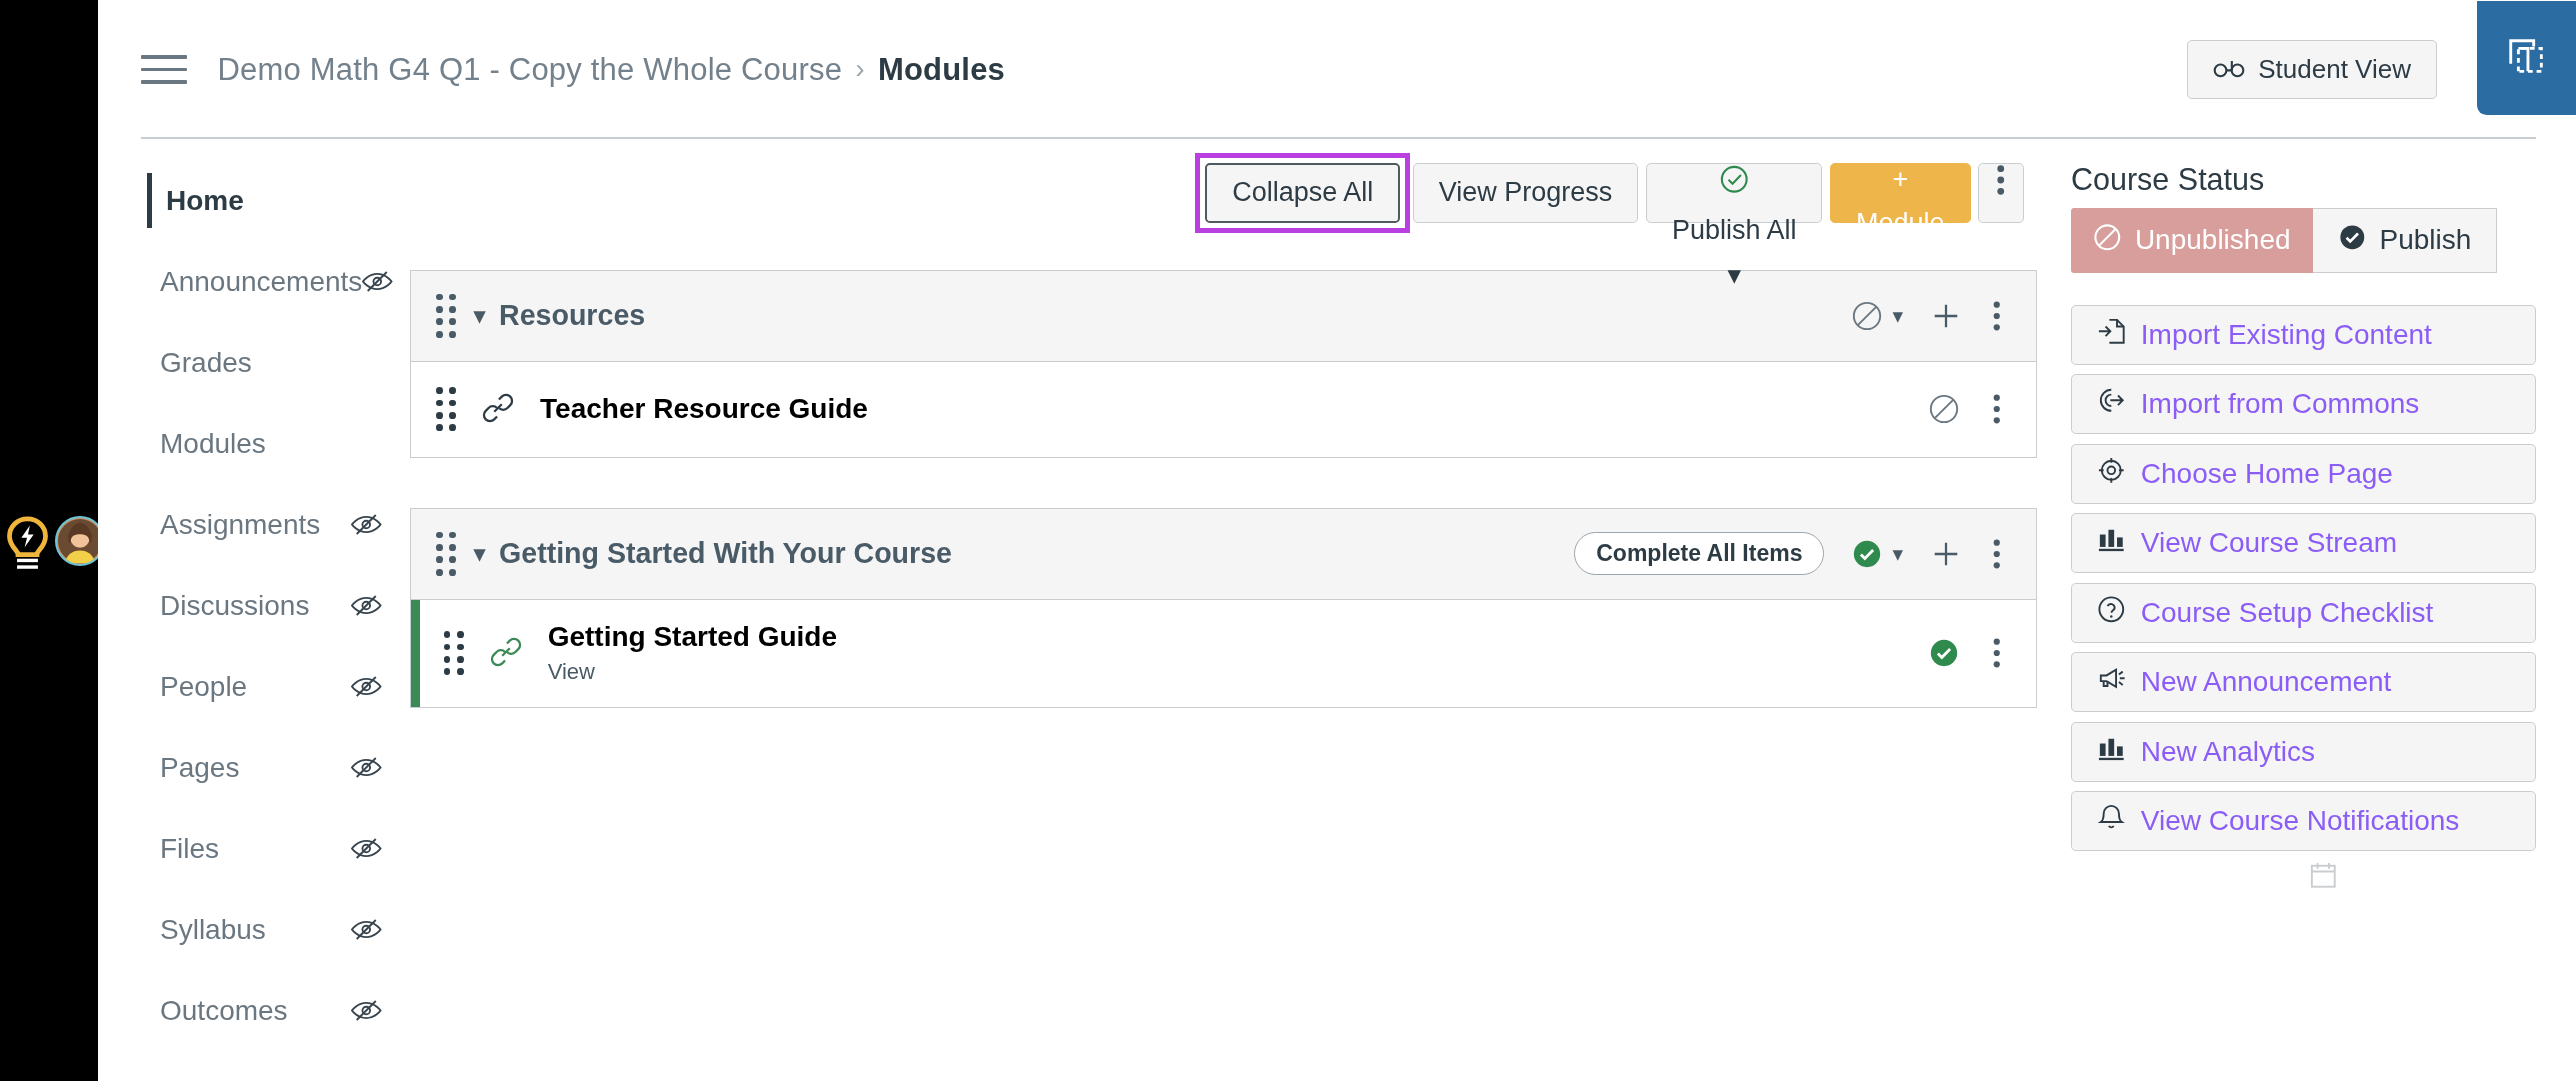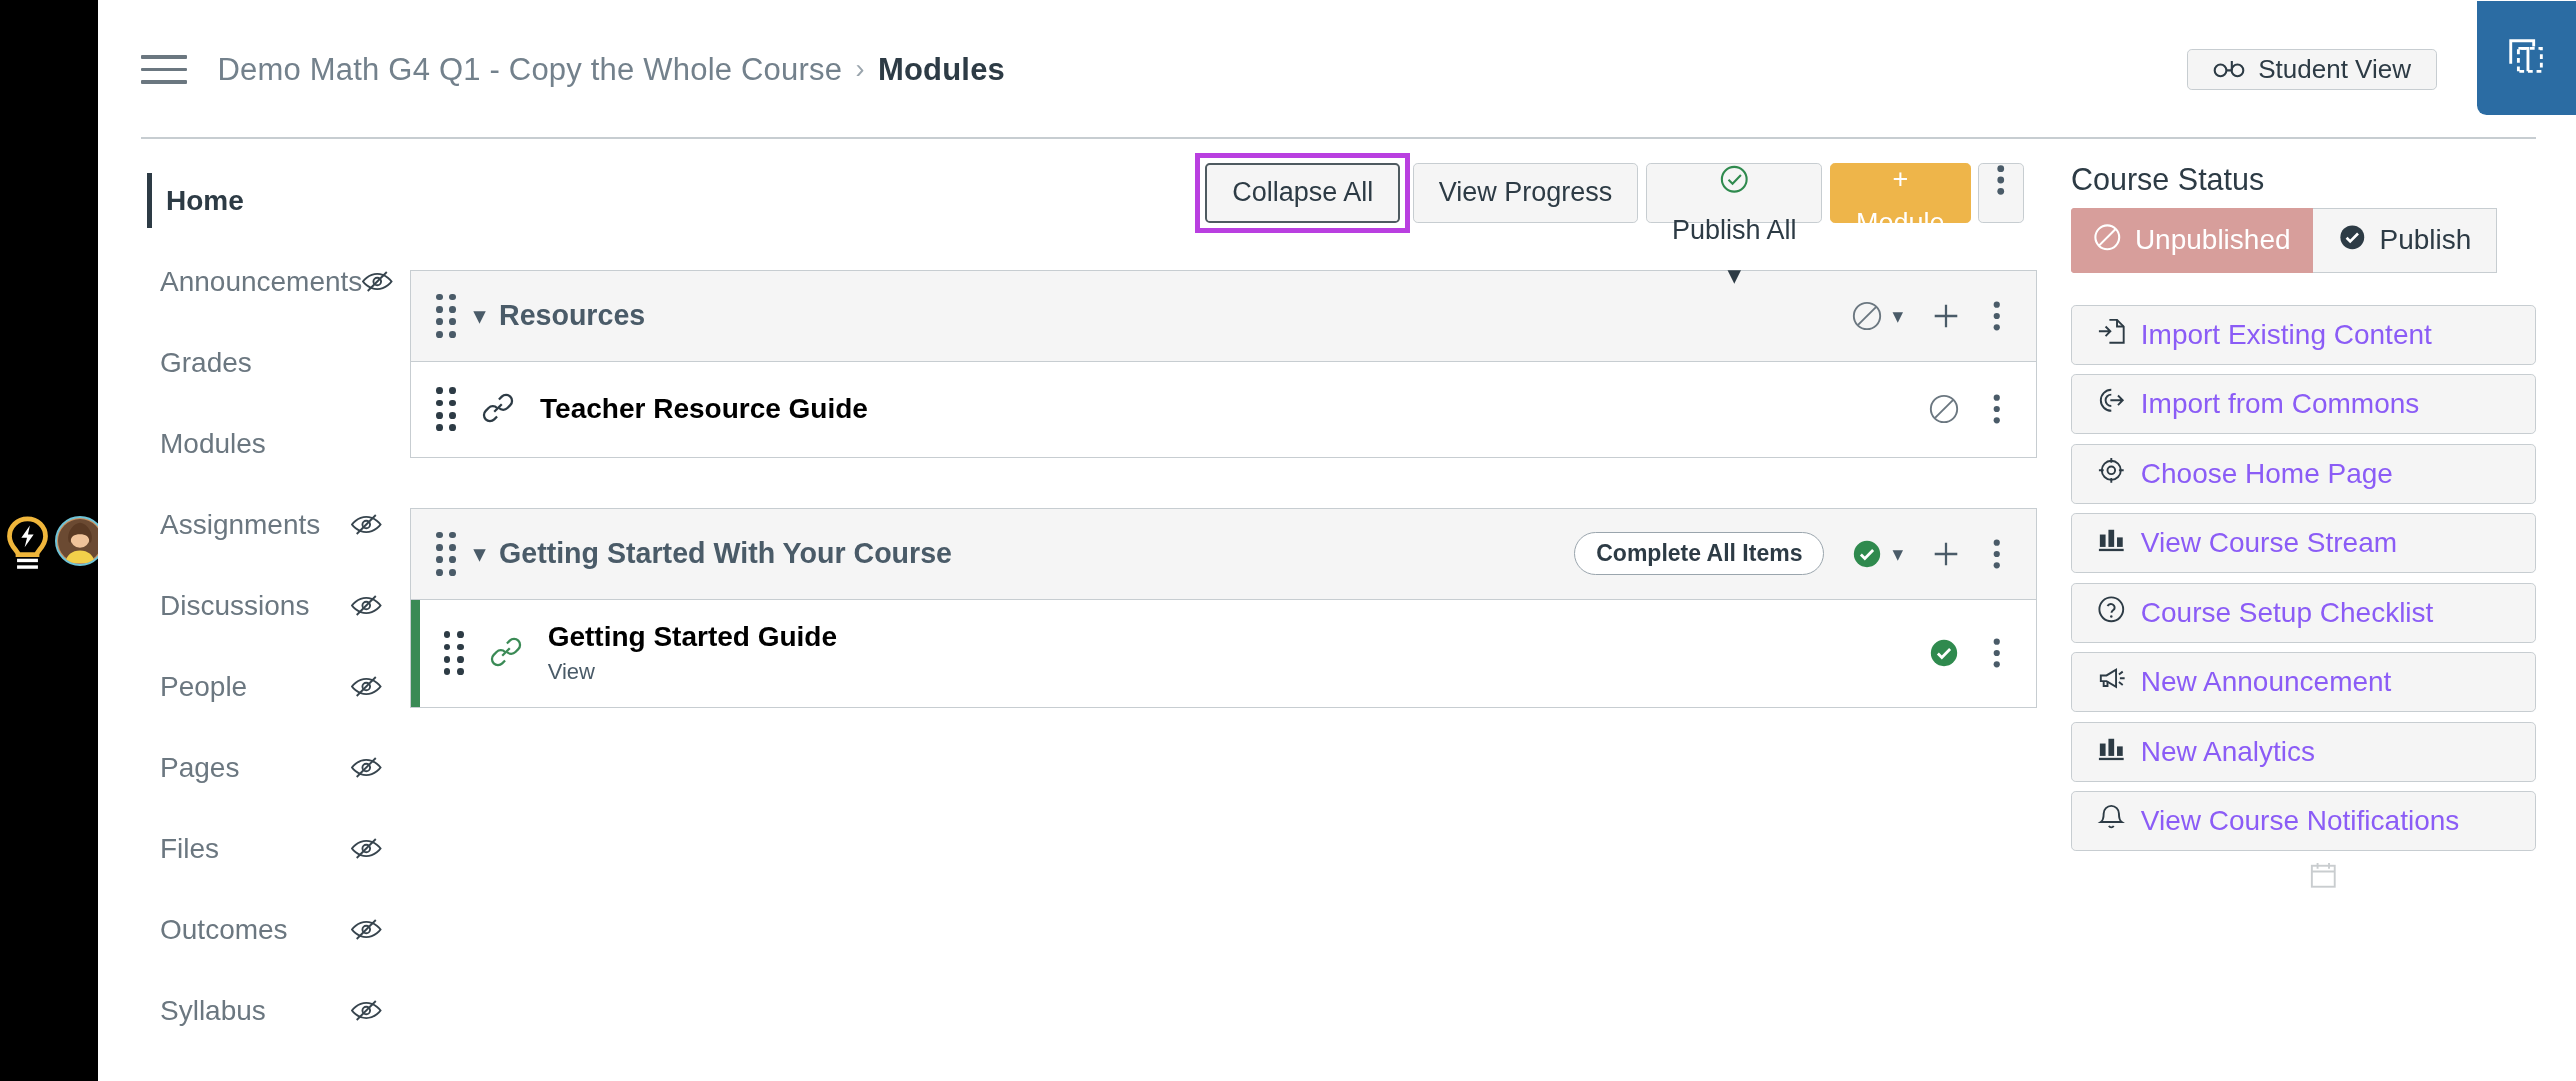--- a/index.html
+++ b/index.html
@@ -55,21 +55,21 @@
   }
   .hamburger { width: 46px; display:flex; flex-direction:column; gap:8.6px; cursor:pointer; margin-right: 30.5px;}
   .hamburger span { display:block; height: 3.8px; background:#6b7780; border-radius:1px;}
   .crumbs { display:flex; align-items:center; font-size: 31px; letter-spacing: 0.2px;}
   .crumb-course { color:#73818c; }
   .crumb-sep { color:#9aa5ad; margin: 0 13.3px; font-size: 27px;}
   .crumb-current { color:#2d3b45; font-weight: bold; }
   .topbar-right { margin-left:auto; display:flex; align-items:center; gap:0; padding-right: 0;}
   .student-view-btn {
     border:1px solid #c7cdd1; background:#f5f5f5; border-radius:4.8px;
-    height: 41px; padding: 0 25px; display:flex; align-items:center; gap: 13.3px;
+    height: 59px; padding: 0 25px; display:flex; align-items:center; gap: 13.3px;
     font-size: 26px; color:#2d3b45; cursor:pointer;
   }
   .blue-tab {
     width: 99px; height: 114px; background:#2b6ca3; border-radius: 0 0 0 9.5px;
     display:flex; align-items:center; justify-content:center;
     margin-left: 40px; margin-top: -23px;
   }
 
   
   .body-row { display:flex; padding-left: 0; }
@@ -413,32 +413,32 @@
           <span class="cn-eye">
             <svg width="30.5" height="21" viewBox="0 0 32 22" fill="none" stroke="#2d3b45" stroke-width="2">
               <path d="M1 11s5.5-8 15-8 15 8 15 8-5.5 8-15 8S1 11 1 11z"></path>
                 <circle cx="16" cy="11" r="4"></circle>
                 <path d="M26 1L6 21"></path>
             </svg>
           </span>
         </div>
 
         <div class="cn-item">
-          <span>Outcomes</span>
+          <span>Syllabus</span>
           <span class="cn-eye">
             <svg width="30.5" height="21" viewBox="0 0 32 22" fill="none" stroke="#2d3b45" stroke-width="2">
               <path d="M1 11s5.5-8 15-8 15 8 15 8-5.5 8-15 8S1 11 1 11z"></path>
                 <circle cx="16" cy="11" r="4"></circle>
                 <path d="M26 1L6 21"></path>
             </svg>
           </span>
         </div>
 
         <div class="cn-item">
-          <span>Syllabus</span>
+          <span>Outcomes</span>
           <span class="cn-eye">
             <svg width="30.5" height="21" viewBox="0 0 32 22" fill="none" stroke="#2d3b45" stroke-width="2">
               <path d="M1 11s5.5-8 15-8 15 8 15 8-5.5 8-15 8S1 11 1 11z"></path>
                 <circle cx="16" cy="11" r="4"></circle>
                 <path d="M26 1L6 21"></path>
             </svg>
           </span>
         </div>
 
         <div class="cn-item">

